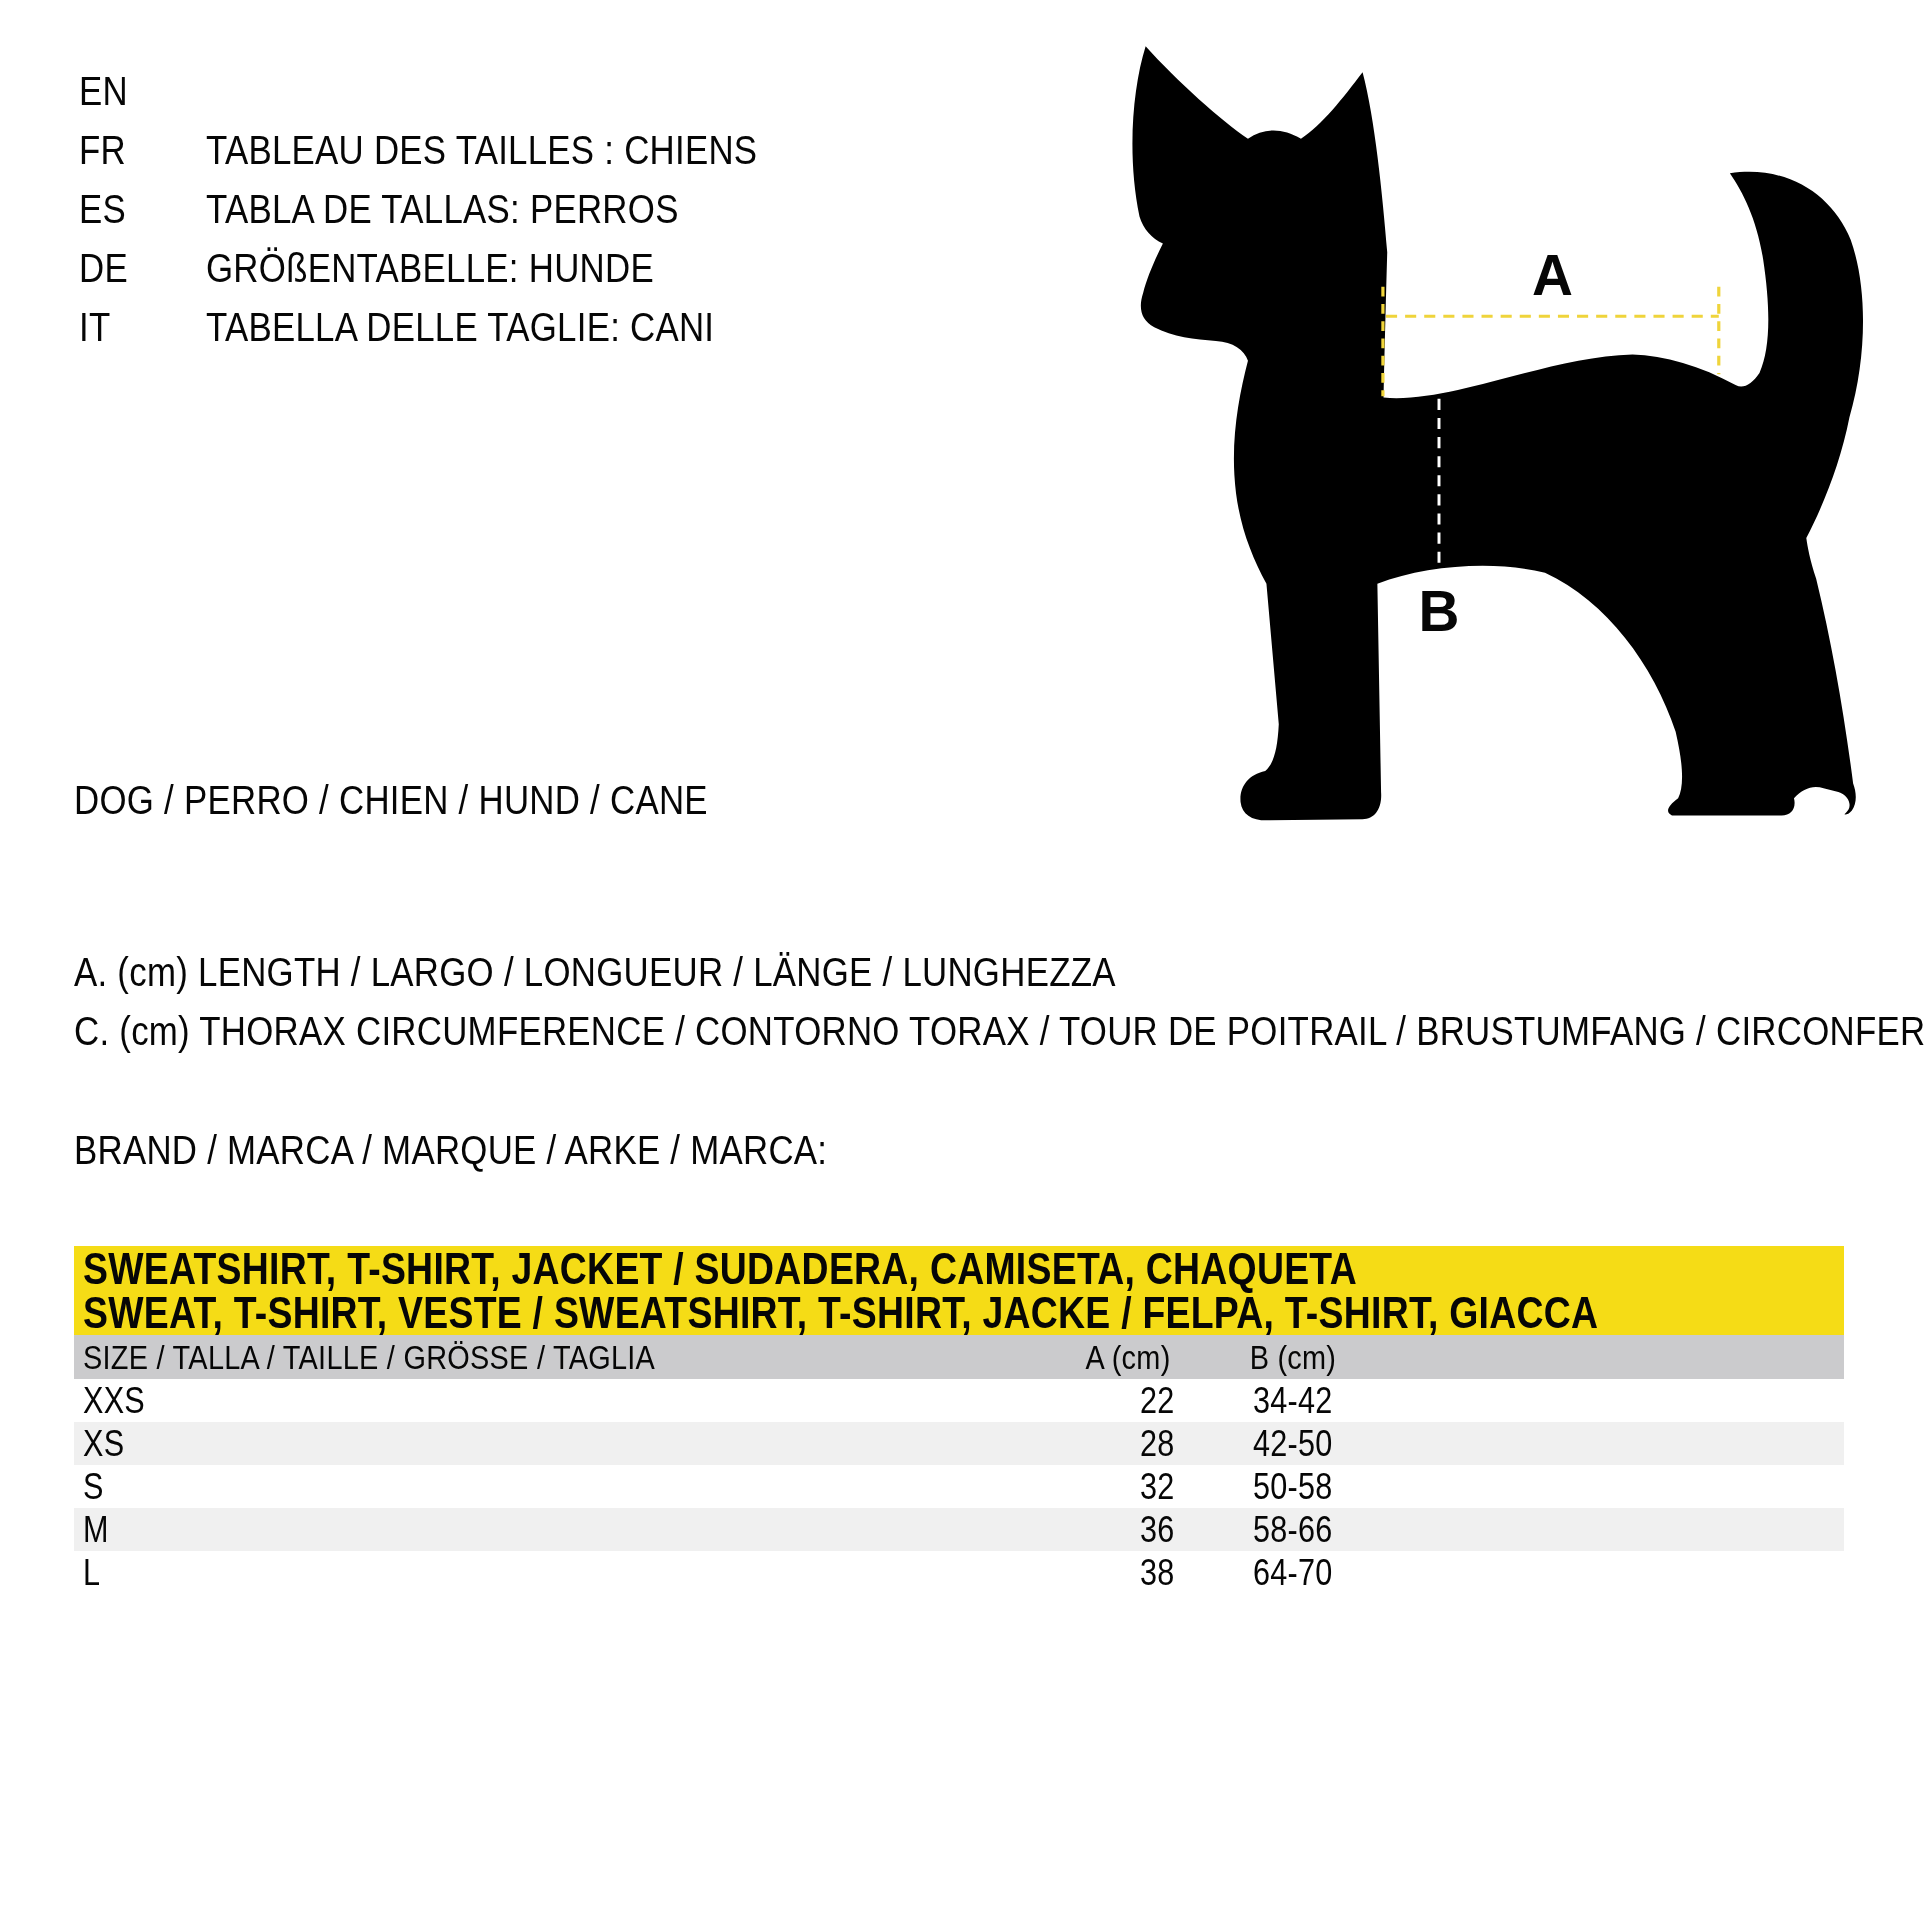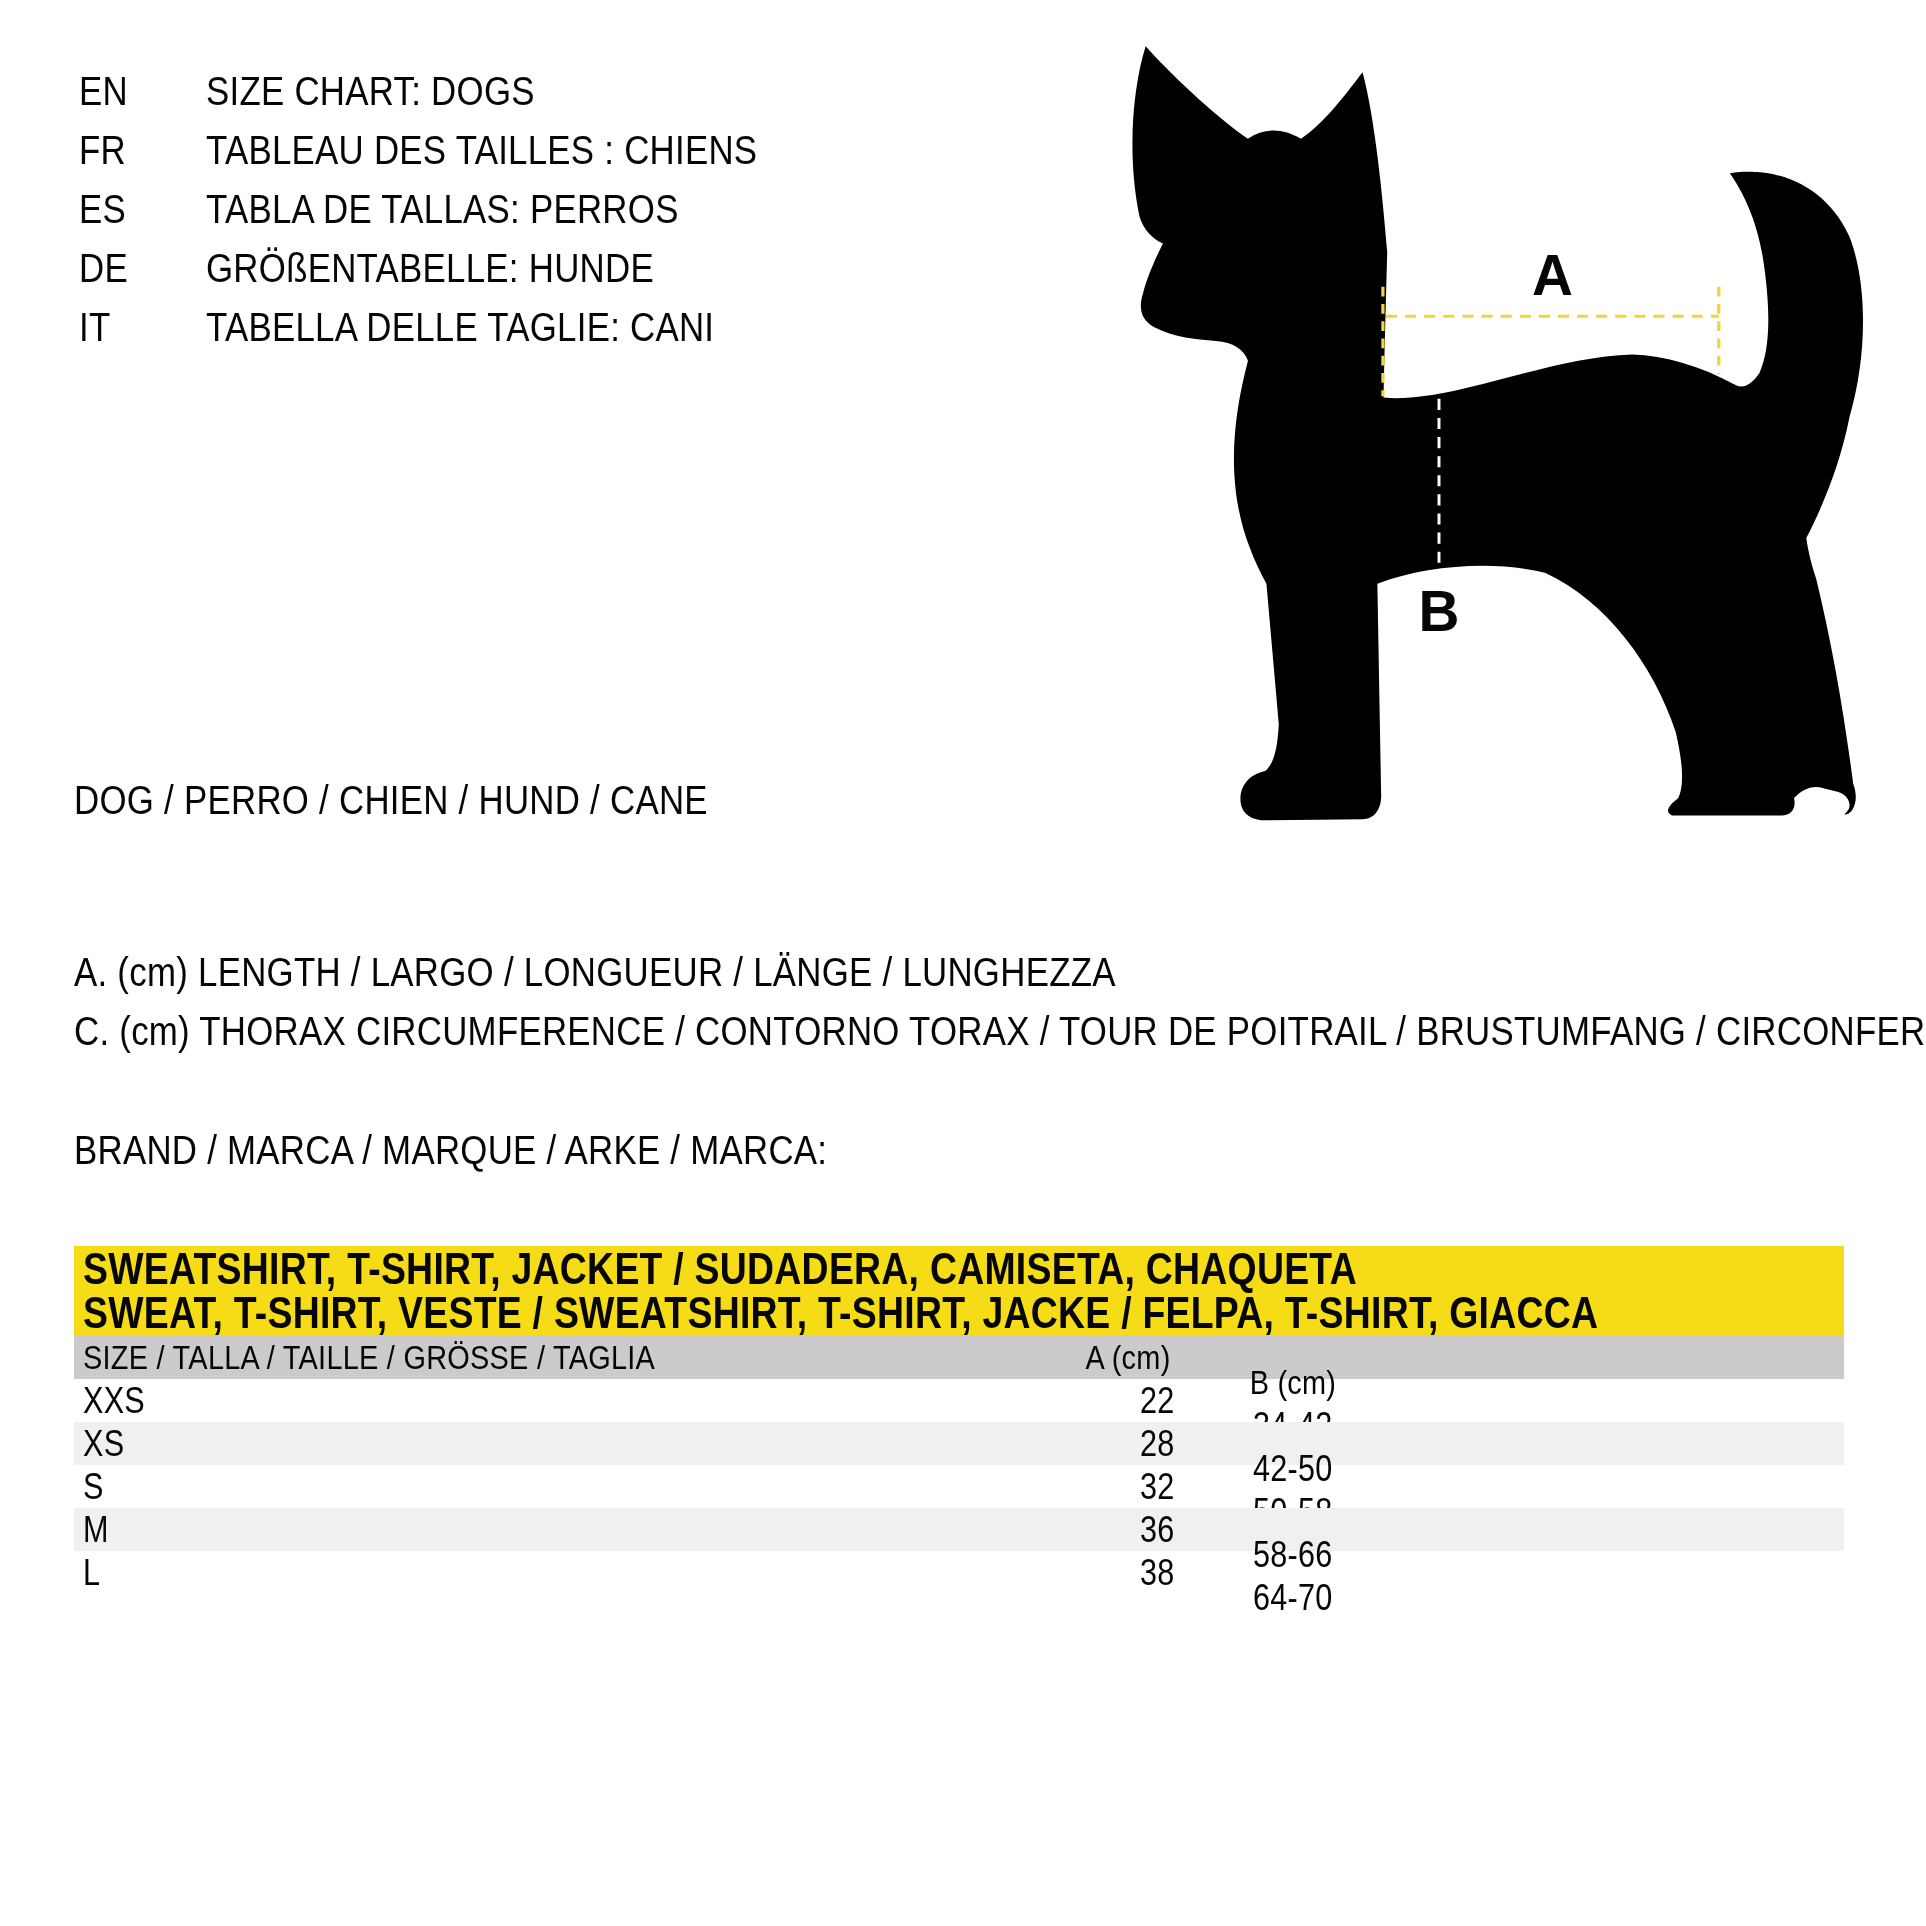--- a/index.html
+++ b/index.html
@@ -23,34 +23,33 @@
 
   
   #size-table{left:74px;top:1246px;width:1770px;}
   #banner{background:var(--yellow,#F5DC16);height:89px;padding-top:0.6px;box-sizing:border-box;}
   .banner-line{font-size:44px;font-weight:700;line-height:44px;padding-left:8.6px;white-space:nowrap;}
   #thead{background:var(--header-gray,#CBCBCD);height:44px;position:relative;font-size:34px;line-height:44px;}
   .trow{height:43px;position:relative;font-size:36px;line-height:43px;}
   #rows .trow:nth-child(even){background:var(--alt-row,#F0F0F0);}
   .col-size{position:absolute;left:8.6px;top:0;}
   .col-a{position:absolute;left:734px;width:370px;top:0;text-align:right;}
-  .col-b{position:absolute;left:1034px;width:370px;top:0;text-align:center;margin-top:25px;}
+  .col-b{position:absolute;left:1034px;width:370px;top:0;text-align:center;}
 
   
   #dog-figure{left:1121px;top:34px;width:795px;height:795px;}
   #dog-figure svg{display:block;width:100%;height:100%;}
   .meas-label{font-family:"Liberation Sans","DejaVu Sans",sans-serif;font-weight:700;font-size:46px;fill:#060606;}
 </style>
 </head>
 <body>
 
 <div class="abs" id="lang-block">
     <div class="lang-row">
     <span class="lang-code"><span class="cond">EN</span></span>
-    <span><span class="cond">SIZE CHART: DOGS</span></span>
   </div>
     <div class="lang-row">
     <span class="lang-code"><span class="cond">FR</span></span>
     <span><span class="cond">TABLEAU DES TAILLES : CHIENS</span></span>
   </div>
     <div class="lang-row">
     <span class="lang-code"><span class="cond">ES</span></span>
     <span><span class="cond">TABLA DE TALLAS: PERROS</span></span>
   </div>
     <div class="lang-row">

